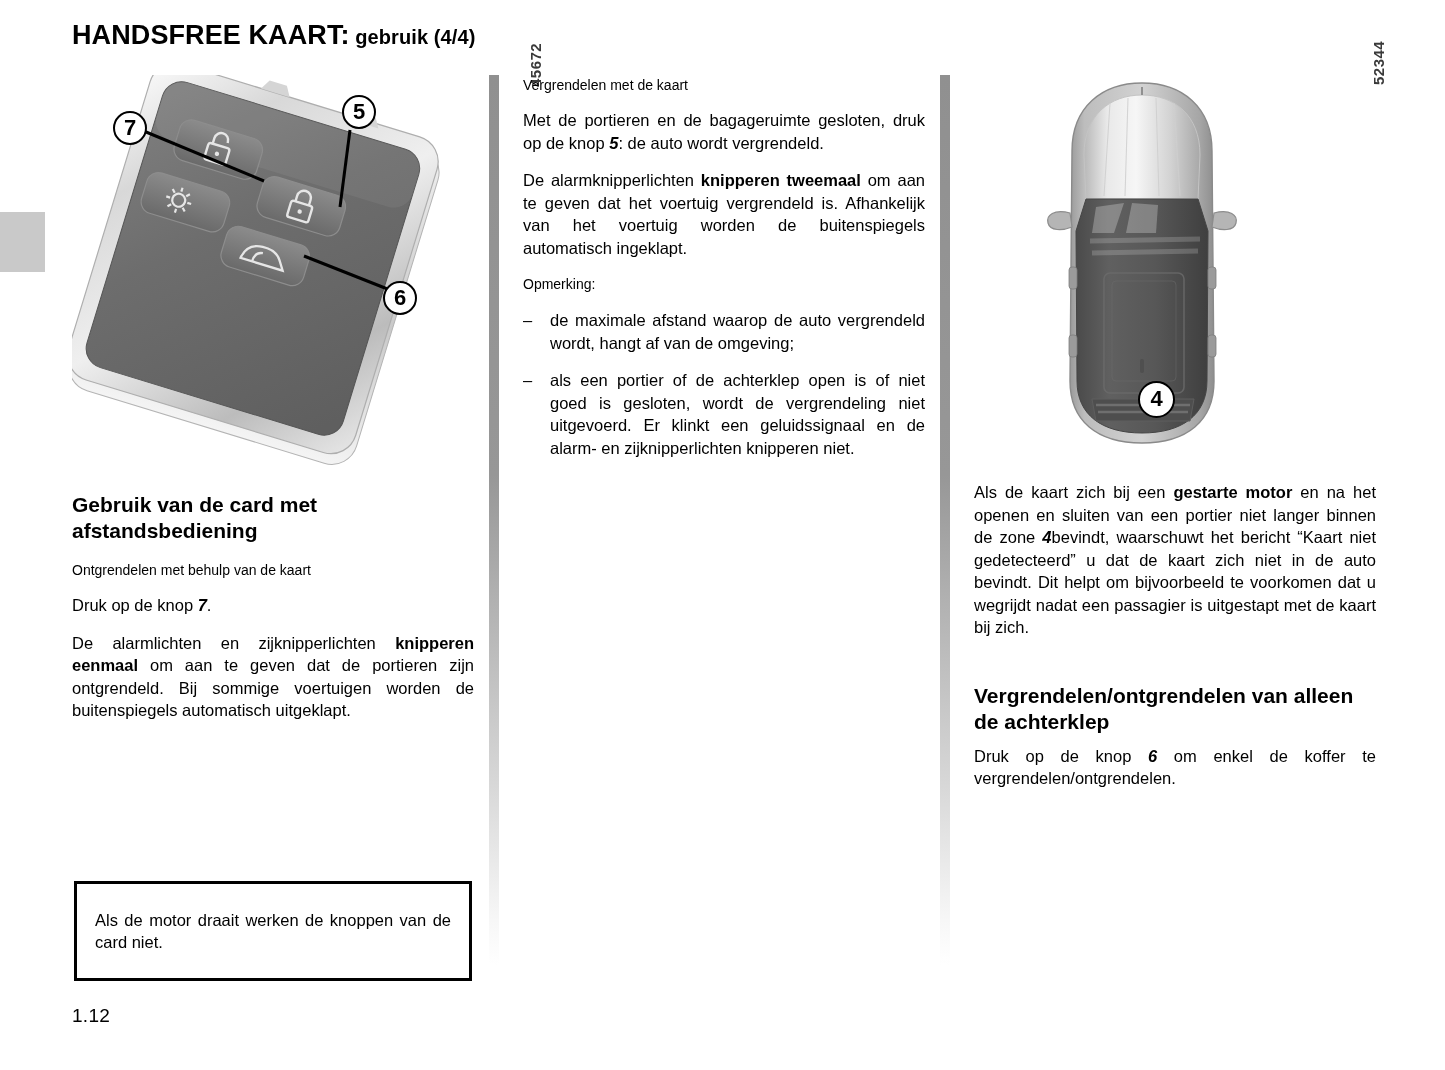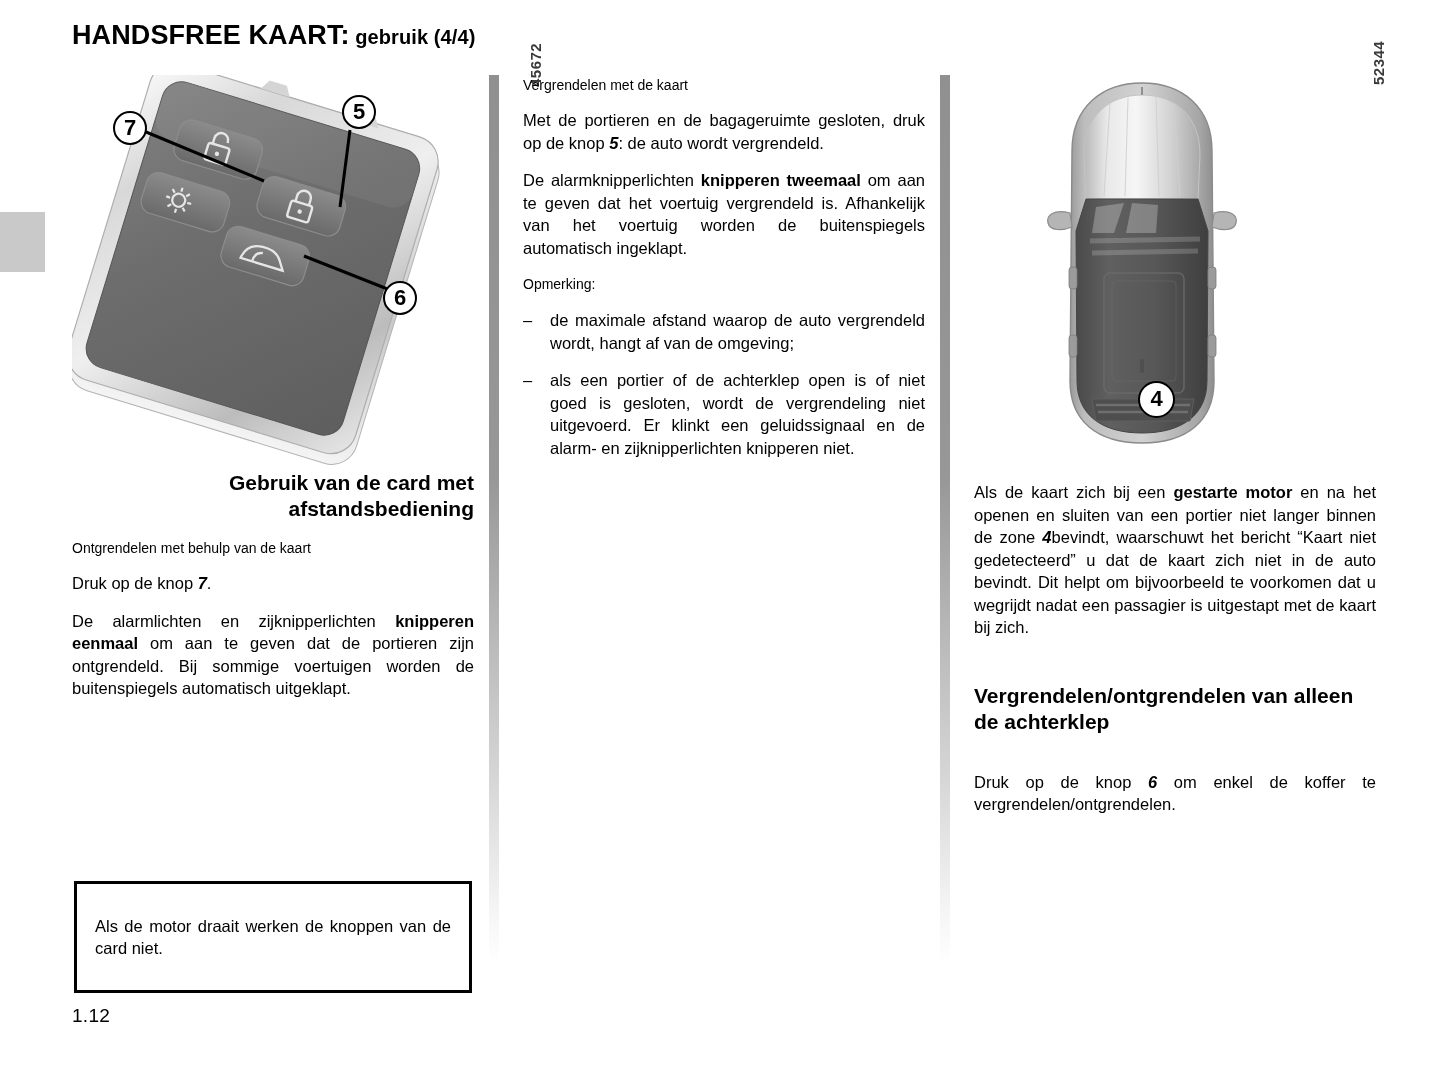--- a/index.html
+++ b/index.html
@@ -154,21 +154,21 @@
     text-align: center;
     box-sizing: border-box;
   }
 
   
   #warning-box {
     position: absolute;
     left: 74px;
     top: 881px;
     width: 398px;
-    height: 112px;
+    height: 100px;
     border: 3px solid #000000;
     box-sizing: border-box;
     display: flex;
     align-items: center;
   }
   #warning-box .p {
     margin: 0;
     padding: 0 18px;
     font-size: 16.5px;
     line-height: 22.5px;
@@ -284,21 +284,21 @@
     </svg>
 
     
     <div class="callout" style="left:41px; top:36px;">7</div>
     <div class="callout" style="left:270px; top:20px;">5</div>
     <div class="callout" style="left:311px; top:206px;">6</div>
 
     <div class="fig-code">45672</div>
   </div>
 
-  <h2 class="h2" style="text-align:right;">Gebruik van de card met afstandsbediening</h2>
+  <h2 class="h2" style="margin-top:22px;">Gebruik van de card met afstandsbediening</h2>
 
   <h3 class="h3" style="">Ontgrendelen met behulp van de kaart</h3>
 
   <p class="p">
     <span>Druk op de knop </span><i>7</i><span>.</span>
   </p>
 
   <p class="p">
     <span>De alarmlichten en zijknipperlichten </span><b>knipperen eenmaal</b><span> om aan te geven dat de portieren zijn ontgrendeld. Bij sommige voertuigen worden de buitenspiegels automatisch uitgeklapt.</span>
   </p>
@@ -419,20 +419,20 @@
     <div class="callout" style="left:164px; top:306px; width:37px; height:37px; line-height:32px;">4</div>
 
     <div class="fig-code">52344</div>
   </div>
 
   <p class="p" style="margin-top:16px;">
     <span>Als de kaart zich bij een </span><b>gestarte motor</b><span> en na het openen en sluiten van een portier niet langer binnen de zone </span><i>4</i><span>bevindt, waarschuwt het bericht “Kaart niet gedetecteerd” u dat de kaart zich niet in de auto bevindt. Dit helpt om bijvoorbeeld te voorkomen dat u wegrijdt nadat een passagier is uitgestapt met de kaart bij zich.</span>
   </p>
 
 
-  <h2 class="h2" style="margin-top:44px; margin-bottom:36px;">Vergrendelen/ontgrendelen van alleen de achterklep</h2>
+  <h2 class="h2" style="margin-top:44px; margin-bottom:10px;">Vergrendelen/ontgrendelen van alleen de achterklep</h2>
 
   <p class="p">
     <span>Druk op de knop </span><i>6</i><span> om enkel de koffer te vergrendelen/ontgrendelen.</span>
   </p>
 </div>
 
 <div id="page-number">1.12</div>
 
 </body></html>

